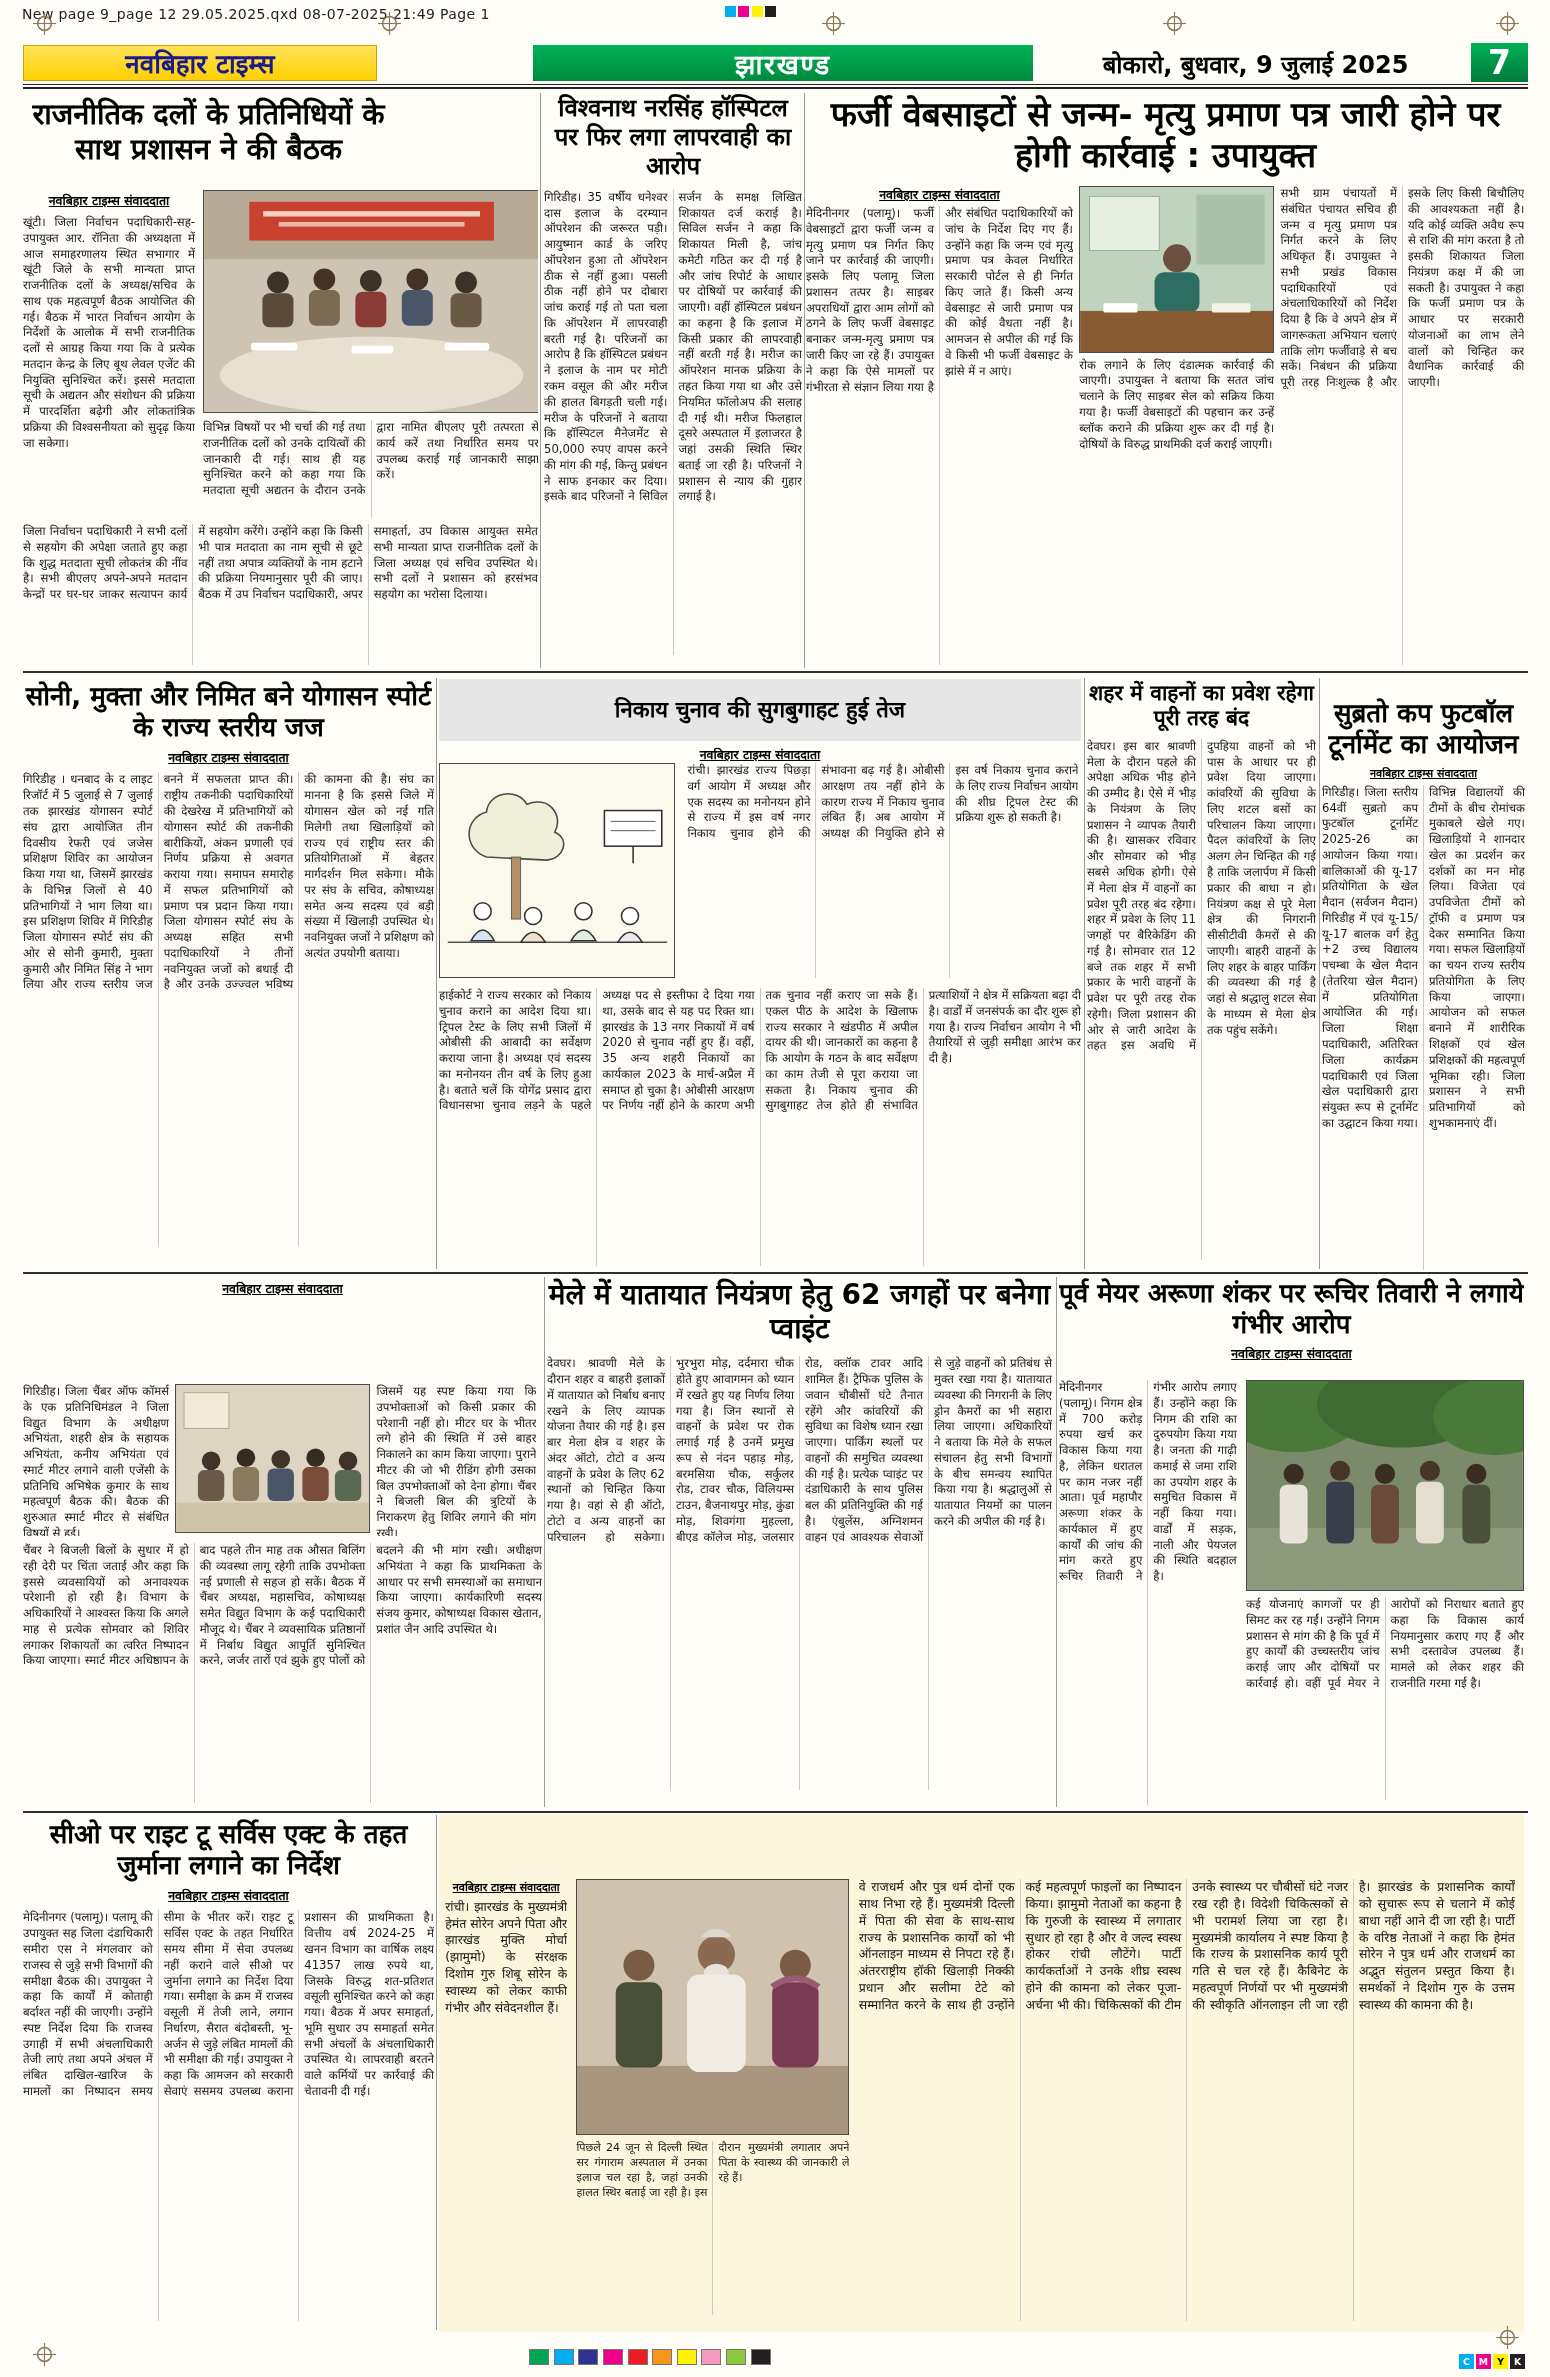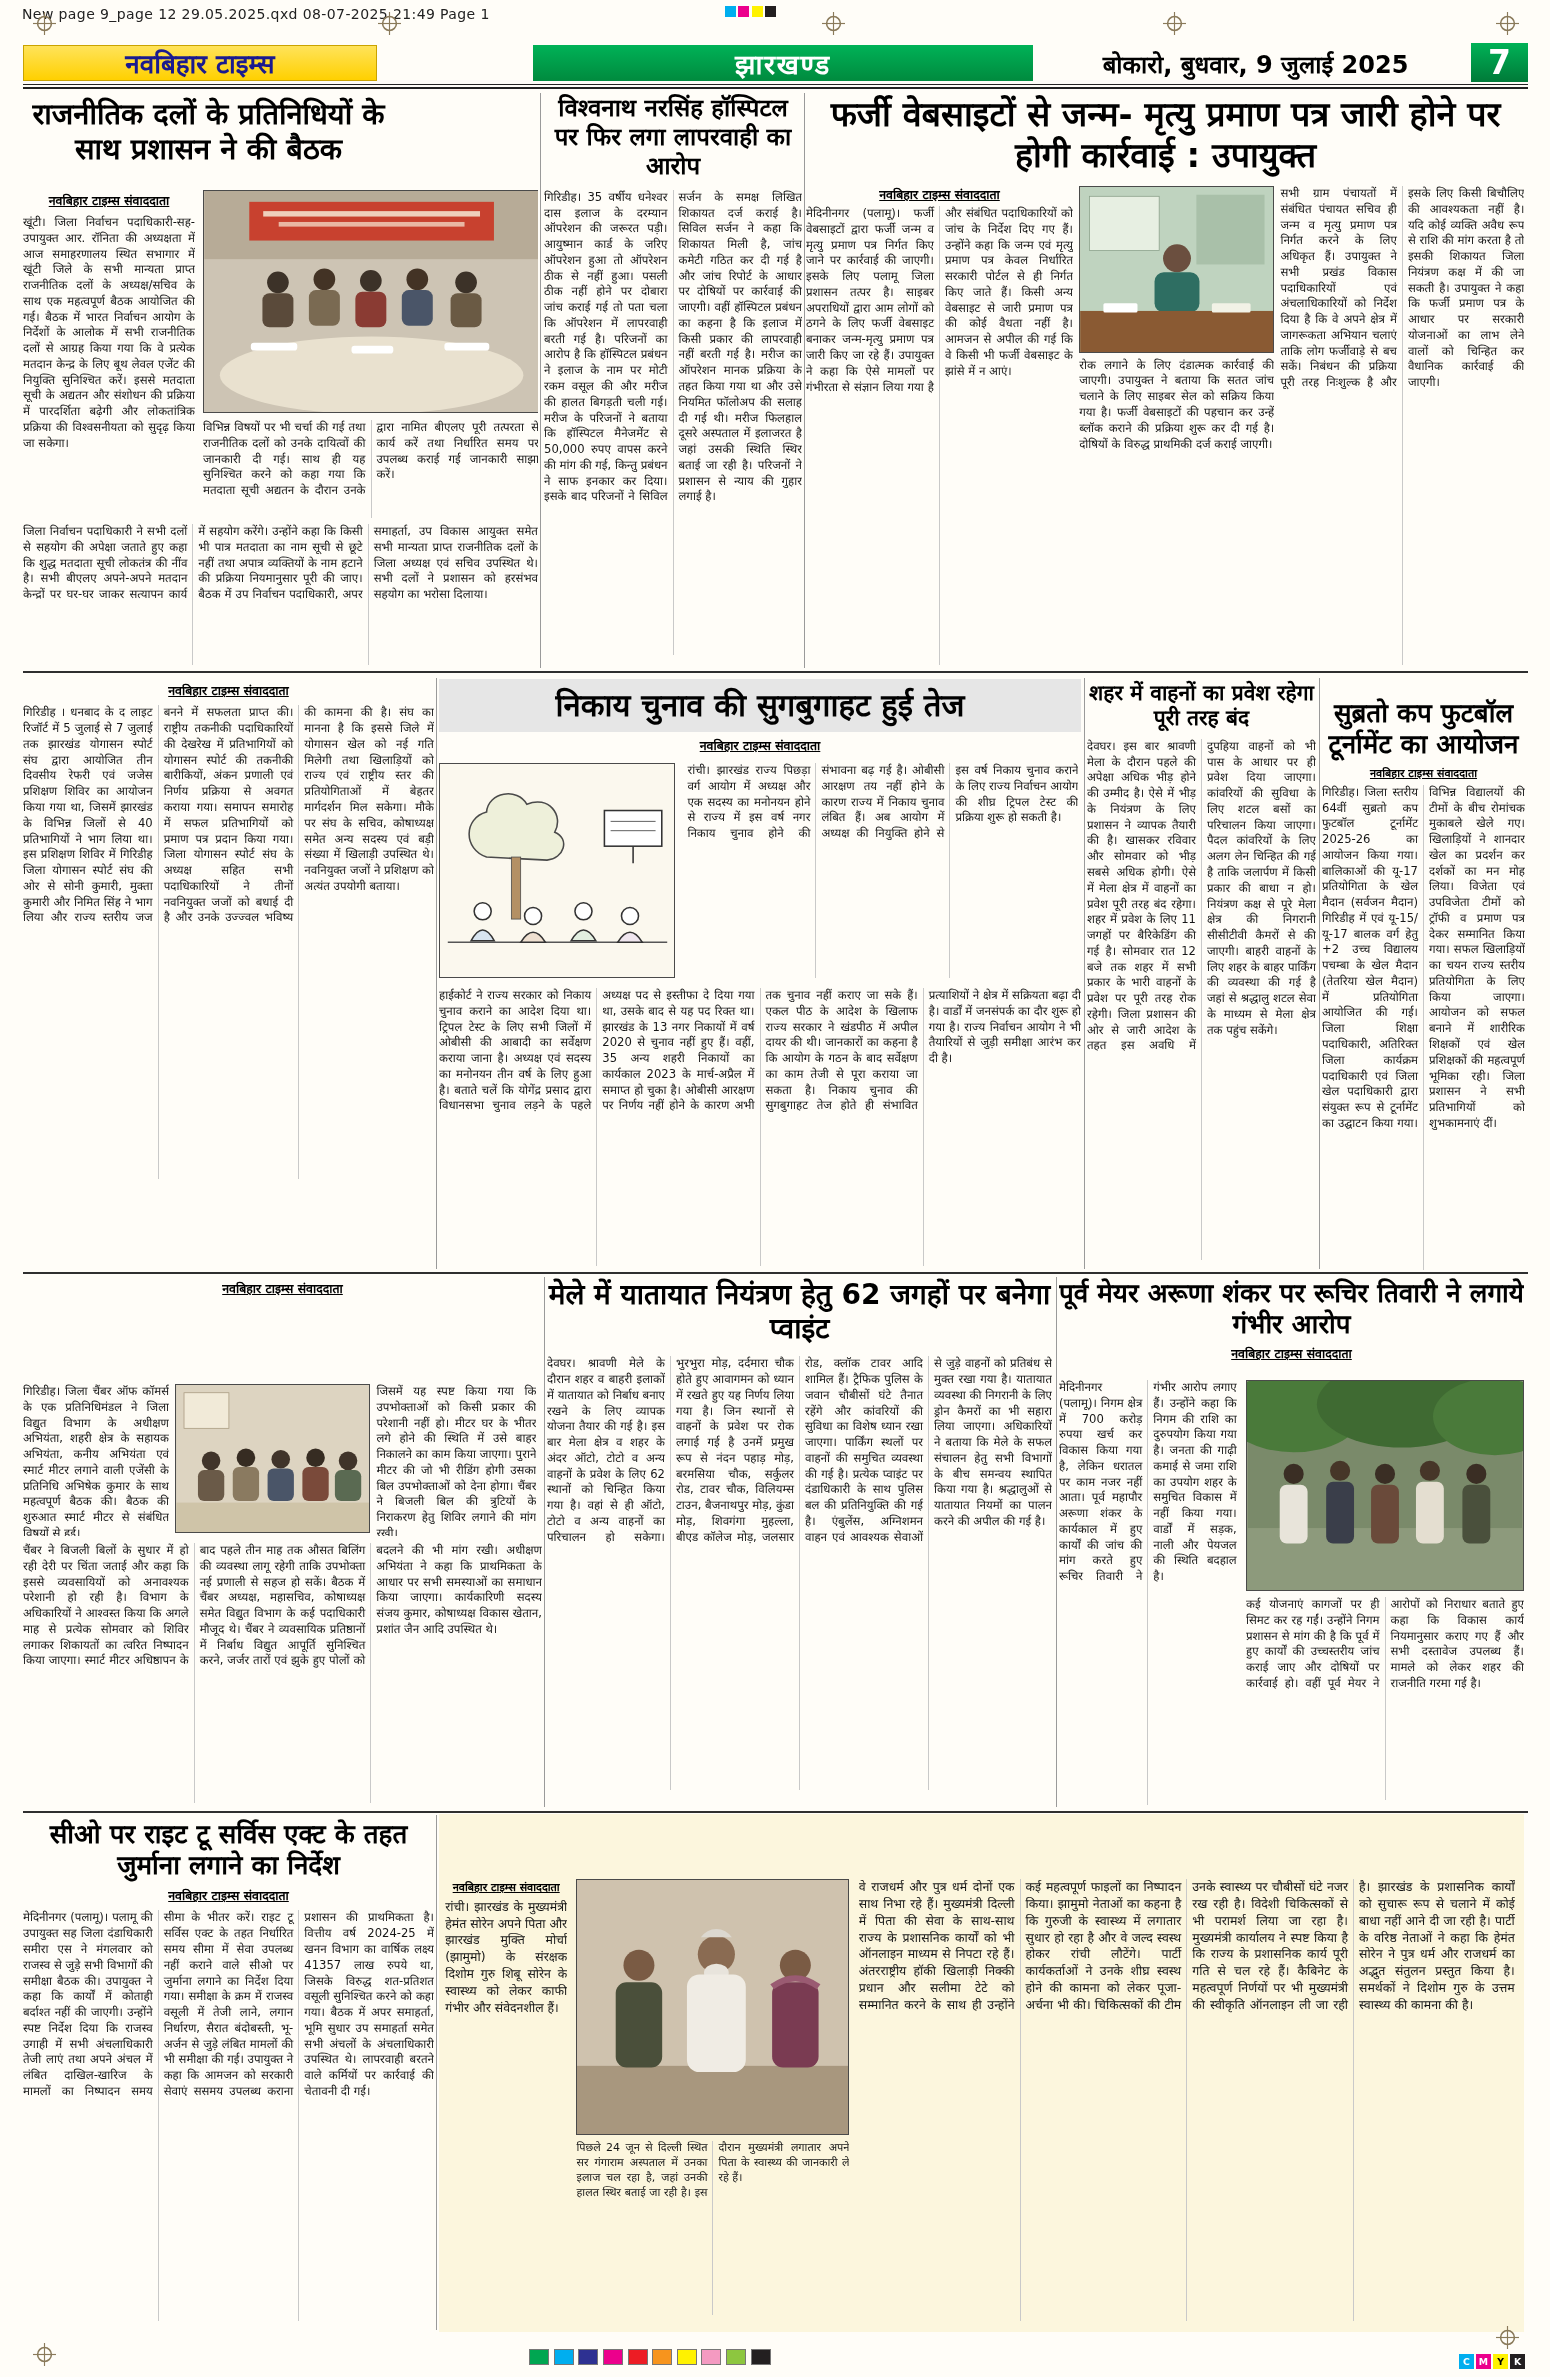--- a/index.html
+++ b/index.html
@@ -148,26 +148,27 @@
         <p class="bd c2" style="height:479px">सभी ग्राम पंचायतों में संबंधित पंचायत सचिव ही जन्म व मृत्यु प्रमाण पत्र निर्गत करने के लिए अधिकृत हैं। उपायुक्त ने सभी प्रखंड विकास पदाधिकारियों एवं अंचलाधिकारियों को निर्देश दिया है कि वे अपने क्षेत्र में जागरूकता अभियान चलाएं ताकि लोग फर्जीवाड़े से बच सकें। निबंधन की प्रक्रिया पूरी तरह निःशुल्क है और इसके लिए किसी बिचौलिए की आवश्यकता नहीं है। यदि कोई व्यक्ति अवैध रूप से राशि की मांग करता है तो इसकी शिकायत जिला नियंत्रण कक्ष में की जा सकती है। उपायुक्त ने कहा कि फर्जी प्रमाण पत्र के आधार पर सरकारी योजनाओं का लाभ लेने वालों को चिन्हित कर वैधानिक कार्रवाई की जाएगी।</p>
       </div>
     </div>
   </section>
 
   <div class="vr" style="left:540px;top:93px;height:575px"></div>
   <div class="vr" style="left:804px;top:93px;height:575px"></div>
   <div class="hr" style="left:23px;top:671px;width:1505px"></div>
 
   <section class="art" style="left:23px;top:676px;width:411px;height:594px">
+    <h2 class="hl" style="font-size:26px;margin-top:4.7px">सोनी, मुक्ता और निमित बने योगासन स्पोर्ट के राज्य स्तरीय जज</h2>
     <div class="by" style="margin-top:6.2px">नवबिहार टाइम्स संवाददाता</div>
     <p class="bd c3" style="margin-top:6.2px;height:474px">गिरिडीह । धनबाद के द लाइट रिजॉर्ट में 5 जुलाई से 7 जुलाई तक झारखंड योगासन स्पोर्ट संघ द्वारा आयोजित तीन दिवसीय रेफरी एवं जजेस प्रशिक्षण शिविर का आयोजन किया गया था, जिसमें झारखंड के विभिन्न जिलों से 40 प्रतिभागियों ने भाग लिया था। इस प्रशिक्षण शिविर में गिरिडीह जिला योगासन स्पोर्ट संघ की ओर से सोनी कुमारी, मुक्ता कुमारी और निमित सिंह ने भाग लिया और राज्य स्तरीय जज बनने में सफलता प्राप्त की। राष्ट्रीय तकनीकी पदाधिकारियों की देखरेख में प्रतिभागियों को योगासन स्पोर्ट की तकनीकी बारीकियों, अंकन प्रणाली एवं निर्णय प्रक्रिया से अवगत कराया गया। समापन समारोह में सफल प्रतिभागियों को प्रमाण पत्र प्रदान किया गया। जिला योगासन स्पोर्ट संघ के अध्यक्ष सहित सभी पदाधिकारियों ने तीनों नवनियुक्त जजों को बधाई दी है और उनके उज्ज्वल भविष्य की कामना की है। संघ का मानना है कि इससे जिले में योगासन खेल को नई गति मिलेगी तथा खिलाड़ियों को राज्य एवं राष्ट्रीय स्तर की प्रतियोगिताओं में बेहतर मार्गदर्शन मिल सकेगा। मौके पर संघ के सचिव, कोषाध्यक्ष समेत अन्य सदस्य एवं बड़ी संख्या में खिलाड़ी उपस्थित थे। नवनियुक्त जजों ने प्रशिक्षण को अत्यंत उपयोगी बताया।</p>
   </section>
 
   <section class="art" style="left:439px;top:676px;width:642px;height:594px">
-    <h1 class="hl" style="font-size:31px;background:#e6e6e6;padding:8px 0;margin-top:3.1px">निकाय चुनाव की सुगबुगाहट हुई तेज</h1>
+    <h1 class="hl" style="font-size:22px;background:#e6e6e6;padding:18px 0;margin-top:3.1px">निकाय चुनाव की सुगबुगाहट हुई तेज</h1>
     <div class="by" style="margin-top:4.7px">नवबिहार टाइम्स संवाददाता</div>
     <div style="position:absolute;left:0;top:87px;width:642px;height:217px;display:flex;gap:12.4px">
       <div class="ph" style="width:236px;height:215px;background:#fdfcf6">
         <svg width="235" height="214" viewBox="0 0 303 276">
           <rect width="303" height="276" fill="#fbf8ee"></rect>
           <line x1="10" y1="230" x2="293" y2="230" stroke="#555" stroke-width="2"></line>
           <path d="M60 120 C30 110 30 70 60 62 C62 36 100 30 112 52 C140 40 160 66 148 88 C168 96 160 122 138 124 Z" fill="#eef0da" stroke="#4a4a4a" stroke-width="2"></path>
           <rect x="92" y="120" width="12" height="80" fill="#b49064" stroke="#4a4a4a"></rect>
           <circle cx="55" cy="190" r="11" fill="#fff" stroke="#333" stroke-width="2"></circle>
           <path d="M40 228 q15 -28 30 0 z" fill="#d8e4ef" stroke="#333" stroke-width="2"></path>

